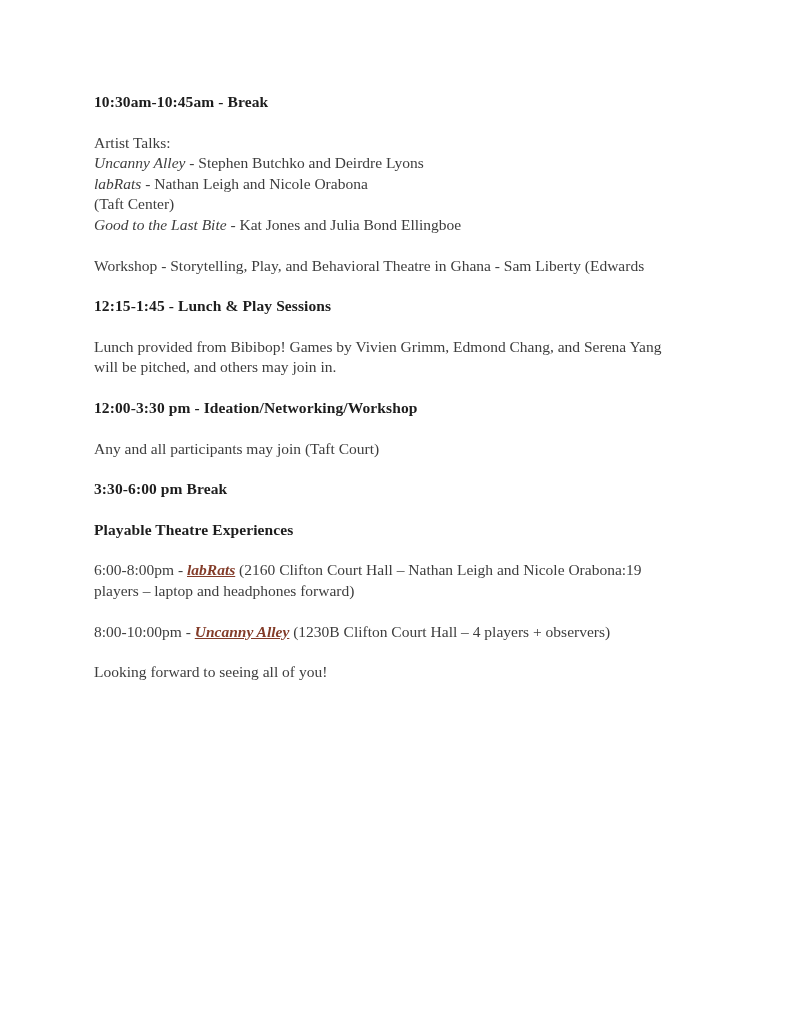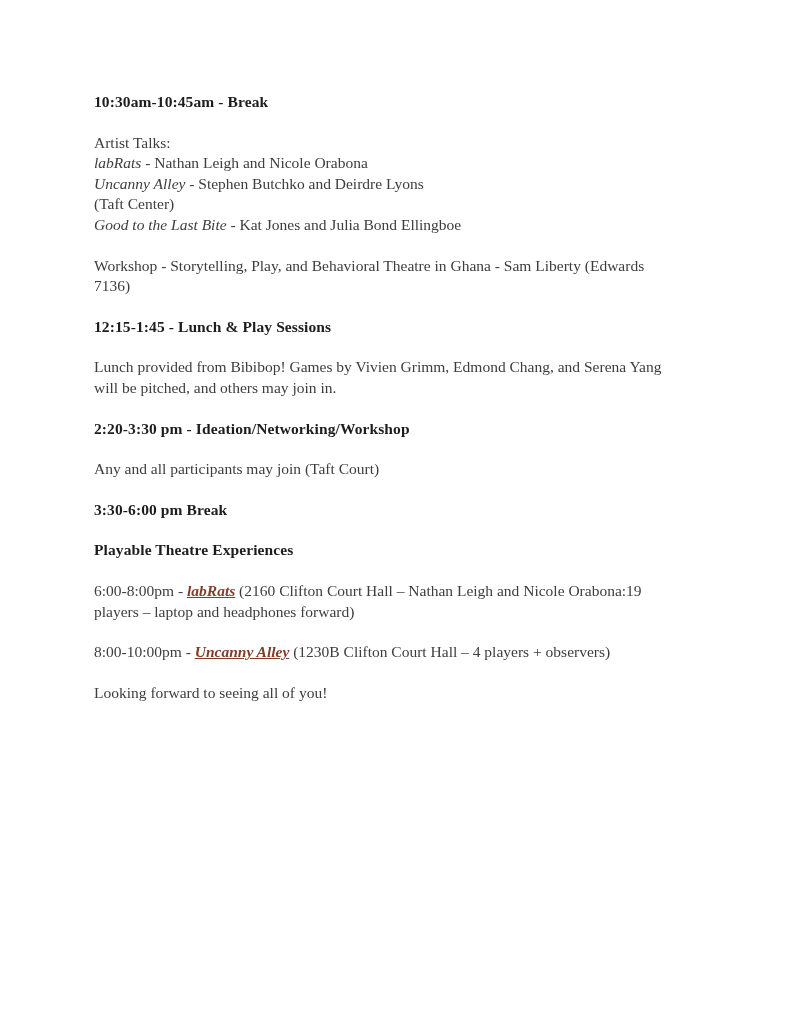--- a/index.html
+++ b/index.html
@@ -44,57 +44,54 @@
     <div class="para h">
       <span>10:30am-10:45am - Break</span>
     </div>
 
 
     <div class="para">
       <div class="line">
         <span>Artist Talks:</span>
       </div>
       <div class="line">
-        <span class="it">labRats</span><span> - Nathan Leigh and Nicole Orabona</span>
+        <span class="it">Uncanny Alley</span><span> - Stephen Butchko and Deirdre Lyons</span>
       </div>
       <div class="line">
-        <span class="it">Uncanny Alley</span><span> - Stephen Butchko and Deirdre Lyons</span>
+        <span class="it">labRats</span><span> - Nathan Leigh and Nicole Orabona</span>
       </div>
       <div class="line">
         <span>(Taft Center)</span>
       </div>
       <div class="line">
         <span class="it">Good to the Last Bite</span><span> - Kat Jones and Julia Bond Ellingboe</span>
       </div>
     </div>
 
     <div class="para">
       <div class="line">
         <span>Workshop - Storytelling, Play, and Behavioral Theatre in Ghana - Sam Liberty (Edwards</span>
-      </div>
-      <div class="line">
-        <span>7136)</span>
       </div>
     </div>
 
     <div class="para h">
       <span>12:15-1:45 - Lunch &amp; Play Sessions</span>
     </div>
 
     <div class="para">
       <div class="line">
         <span>Lunch provided from Bibibop! Games by Vivien Grimm, Edmond Chang, and Serena Yang</span>
       </div>
       <div class="line">
         <span>will be pitched, and others may join in.</span>
       </div>
     </div>
 
     <div class="para h">
-      <span>2:20-3:30 pm - Ideation/Networking/Workshop</span>
+      <span>12:00-3:30 pm - Ideation/Networking/Workshop</span>
     </div>
 
     <div class="para">
       <span>Any and all participants may join (Taft Court)</span>
     </div>
 
     <div class="para h">
       <span>3:30-6:00 pm Break</span>
     </div>
 

